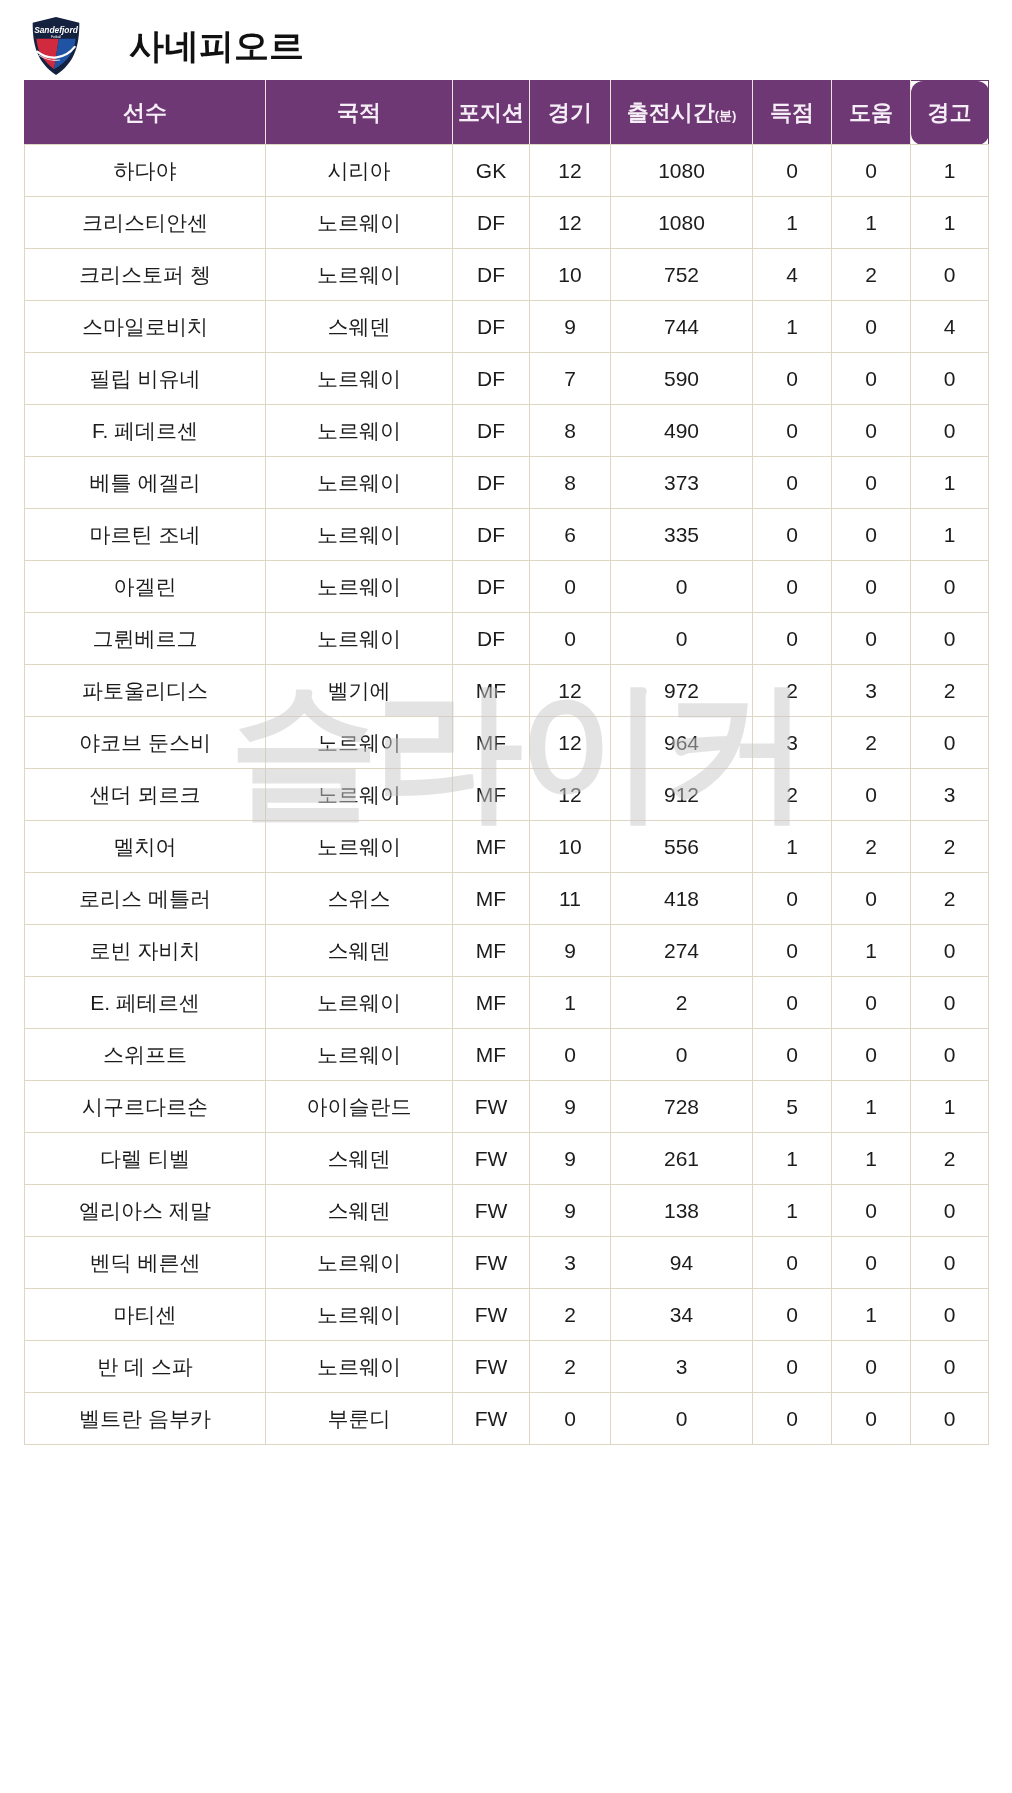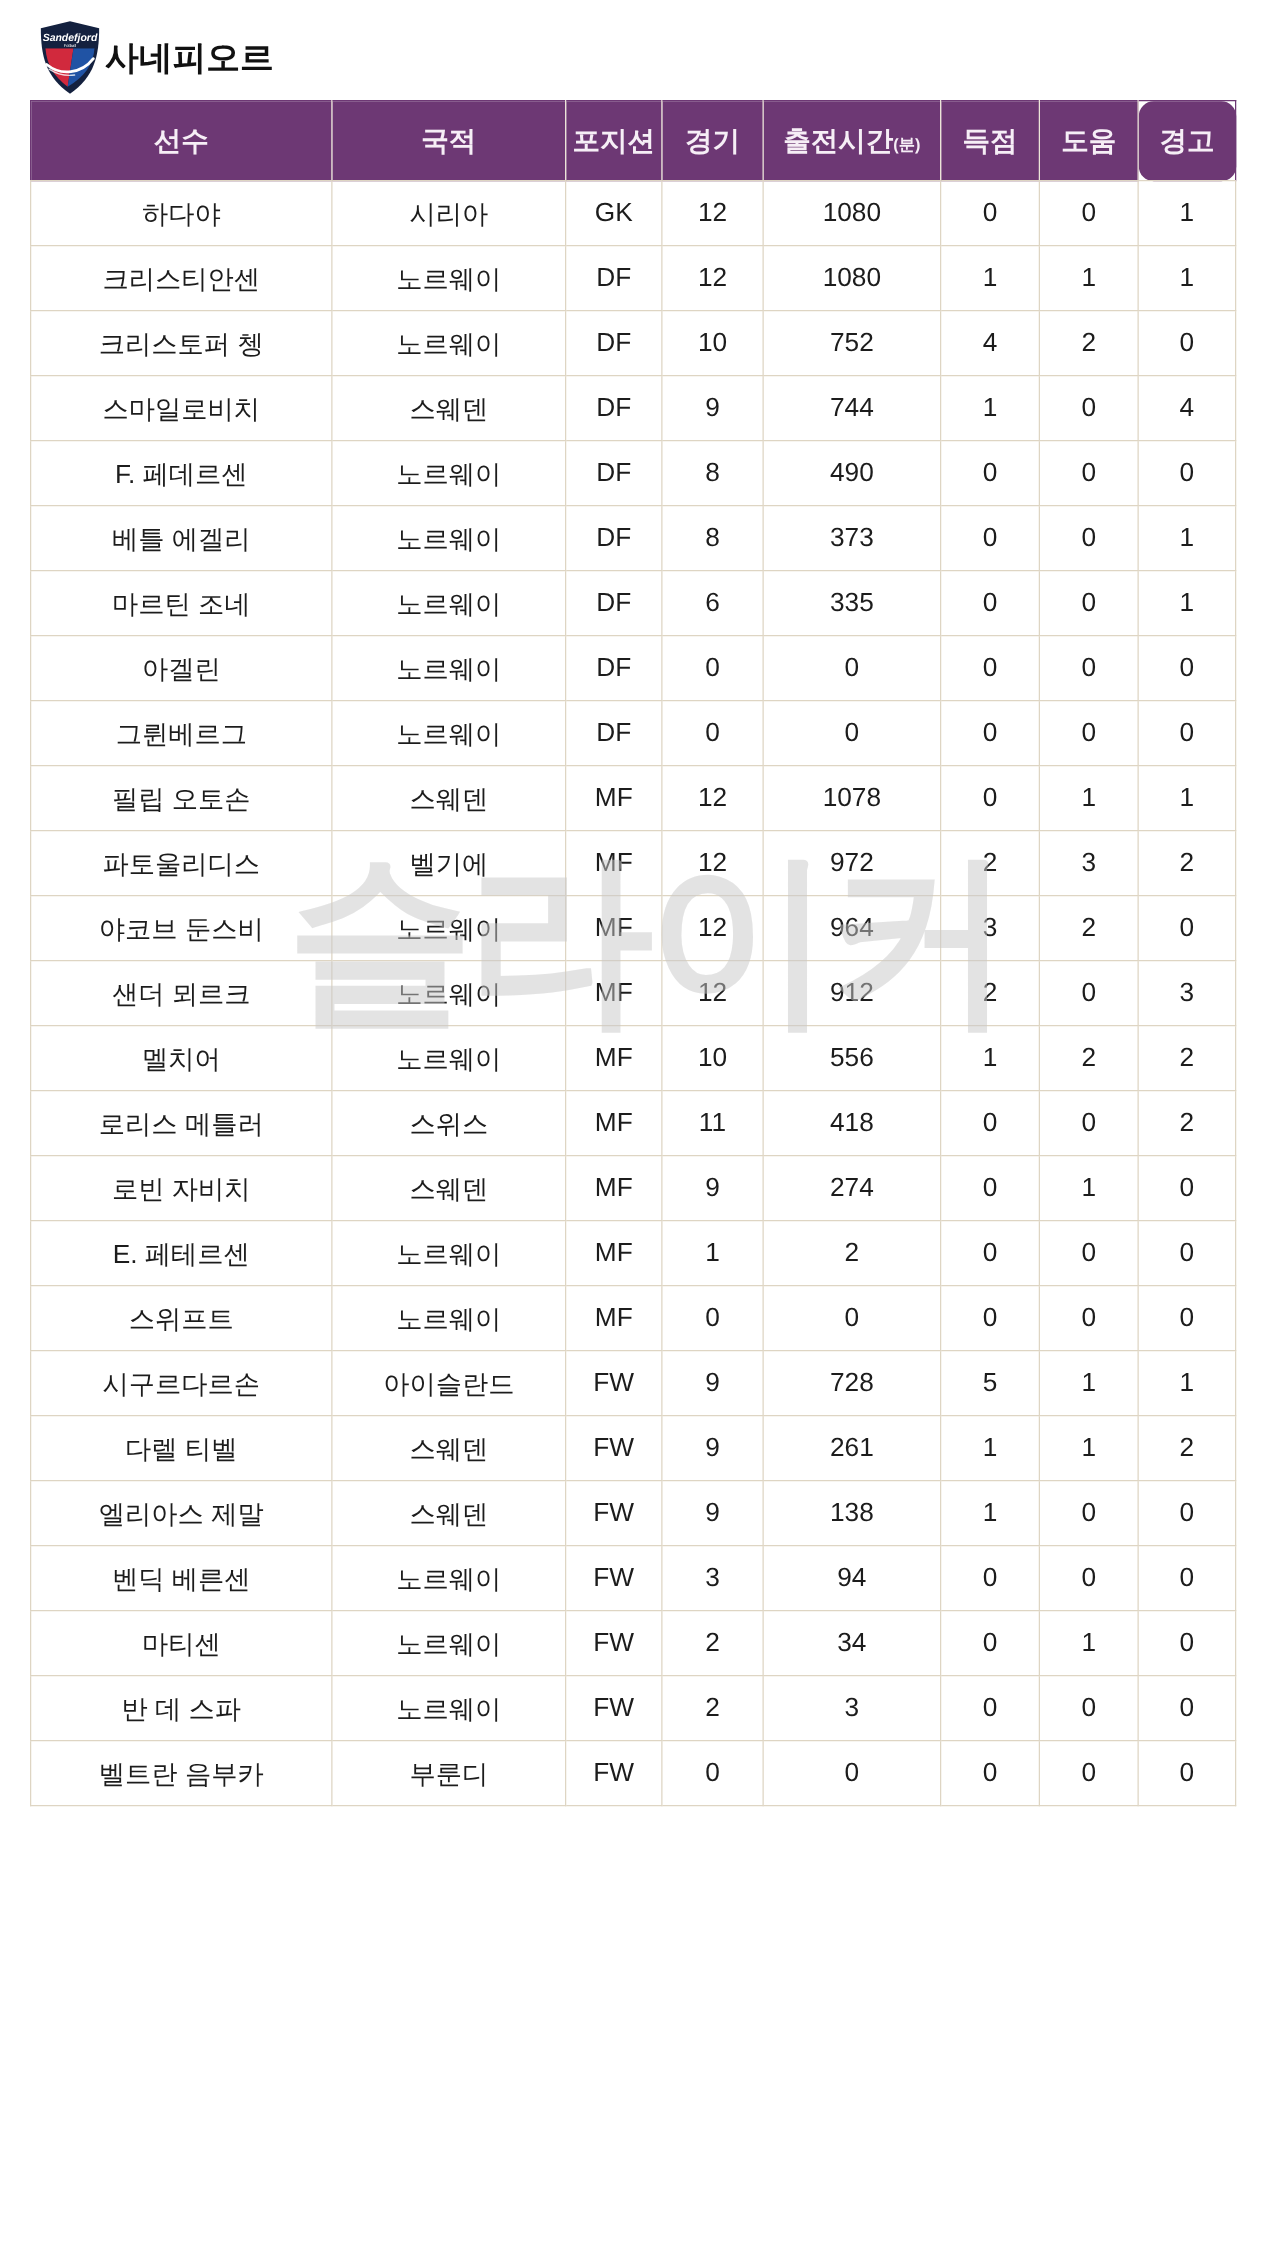--- a/index.html
+++ b/index.html
@@ -19,22 +19,23 @@
     font-family:"Liberation Sans","DejaVu Sans",sans-serif;
     overflow:hidden;
   }
   .team-header{
     position:absolute;top:16px;left:28px;
     display:flex;align-items:center;
     height:60px;
   }
   .crest{width:56px;height:60px;display:block;}
   .team-title{
-    font-size:27px;font-weight:bold;color:var(--title-text);
+    font-size:35px;font-weight:bold;color:var(--title-text);
     letter-spacing:0px;
+    margin-left:45px;
   }
   .roster-table{
     position:absolute;top:80px;left:24px;
     width:964px;
     border-collapse:collapse;
     table-layout:fixed;
   }
   .roster-table,
   .roster-table td{
     border:1px solid var(--border);
@@ -155,20 +156,30 @@
         <td>스마일로비치</td>
         <td>스웨덴</td>
         <td>DF</td>
         <td>9</td>
         <td>744</td>
         <td>1</td>
         <td>0</td>
         <td>4</td>
       </tr>
       <tr>
+        <td>필립 비유네</td>
+        <td>노르웨이</td>
+        <td>DF</td>
+        <td>7</td>
+        <td>590</td>
+        <td>0</td>
+        <td>0</td>
+        <td>0</td>
+      </tr>
+      <tr>
         <td>F. 페데르센</td>
         <td>노르웨이</td>
         <td>DF</td>
         <td>8</td>
         <td>490</td>
         <td>0</td>
         <td>0</td>
         <td>0</td>
       </tr>
       <tr>
@@ -205,30 +216,20 @@
         <td>그륀베르그</td>
         <td>노르웨이</td>
         <td>DF</td>
         <td>0</td>
         <td>0</td>
         <td>0</td>
         <td>0</td>
         <td>0</td>
       </tr>
       <tr>
-        <td>필립 오토손</td>
-        <td>스웨덴</td>
-        <td>MF</td>
-        <td>12</td>
-        <td>1078</td>
-        <td>0</td>
-        <td>1</td>
-        <td>1</td>
-      </tr>
-      <tr>
         <td>파토울리디스</td>
         <td>벨기에</td>
         <td>MF</td>
         <td>12</td>
         <td>972</td>
         <td>2</td>
         <td>3</td>
         <td>2</td>
       </tr>
       <tr>

